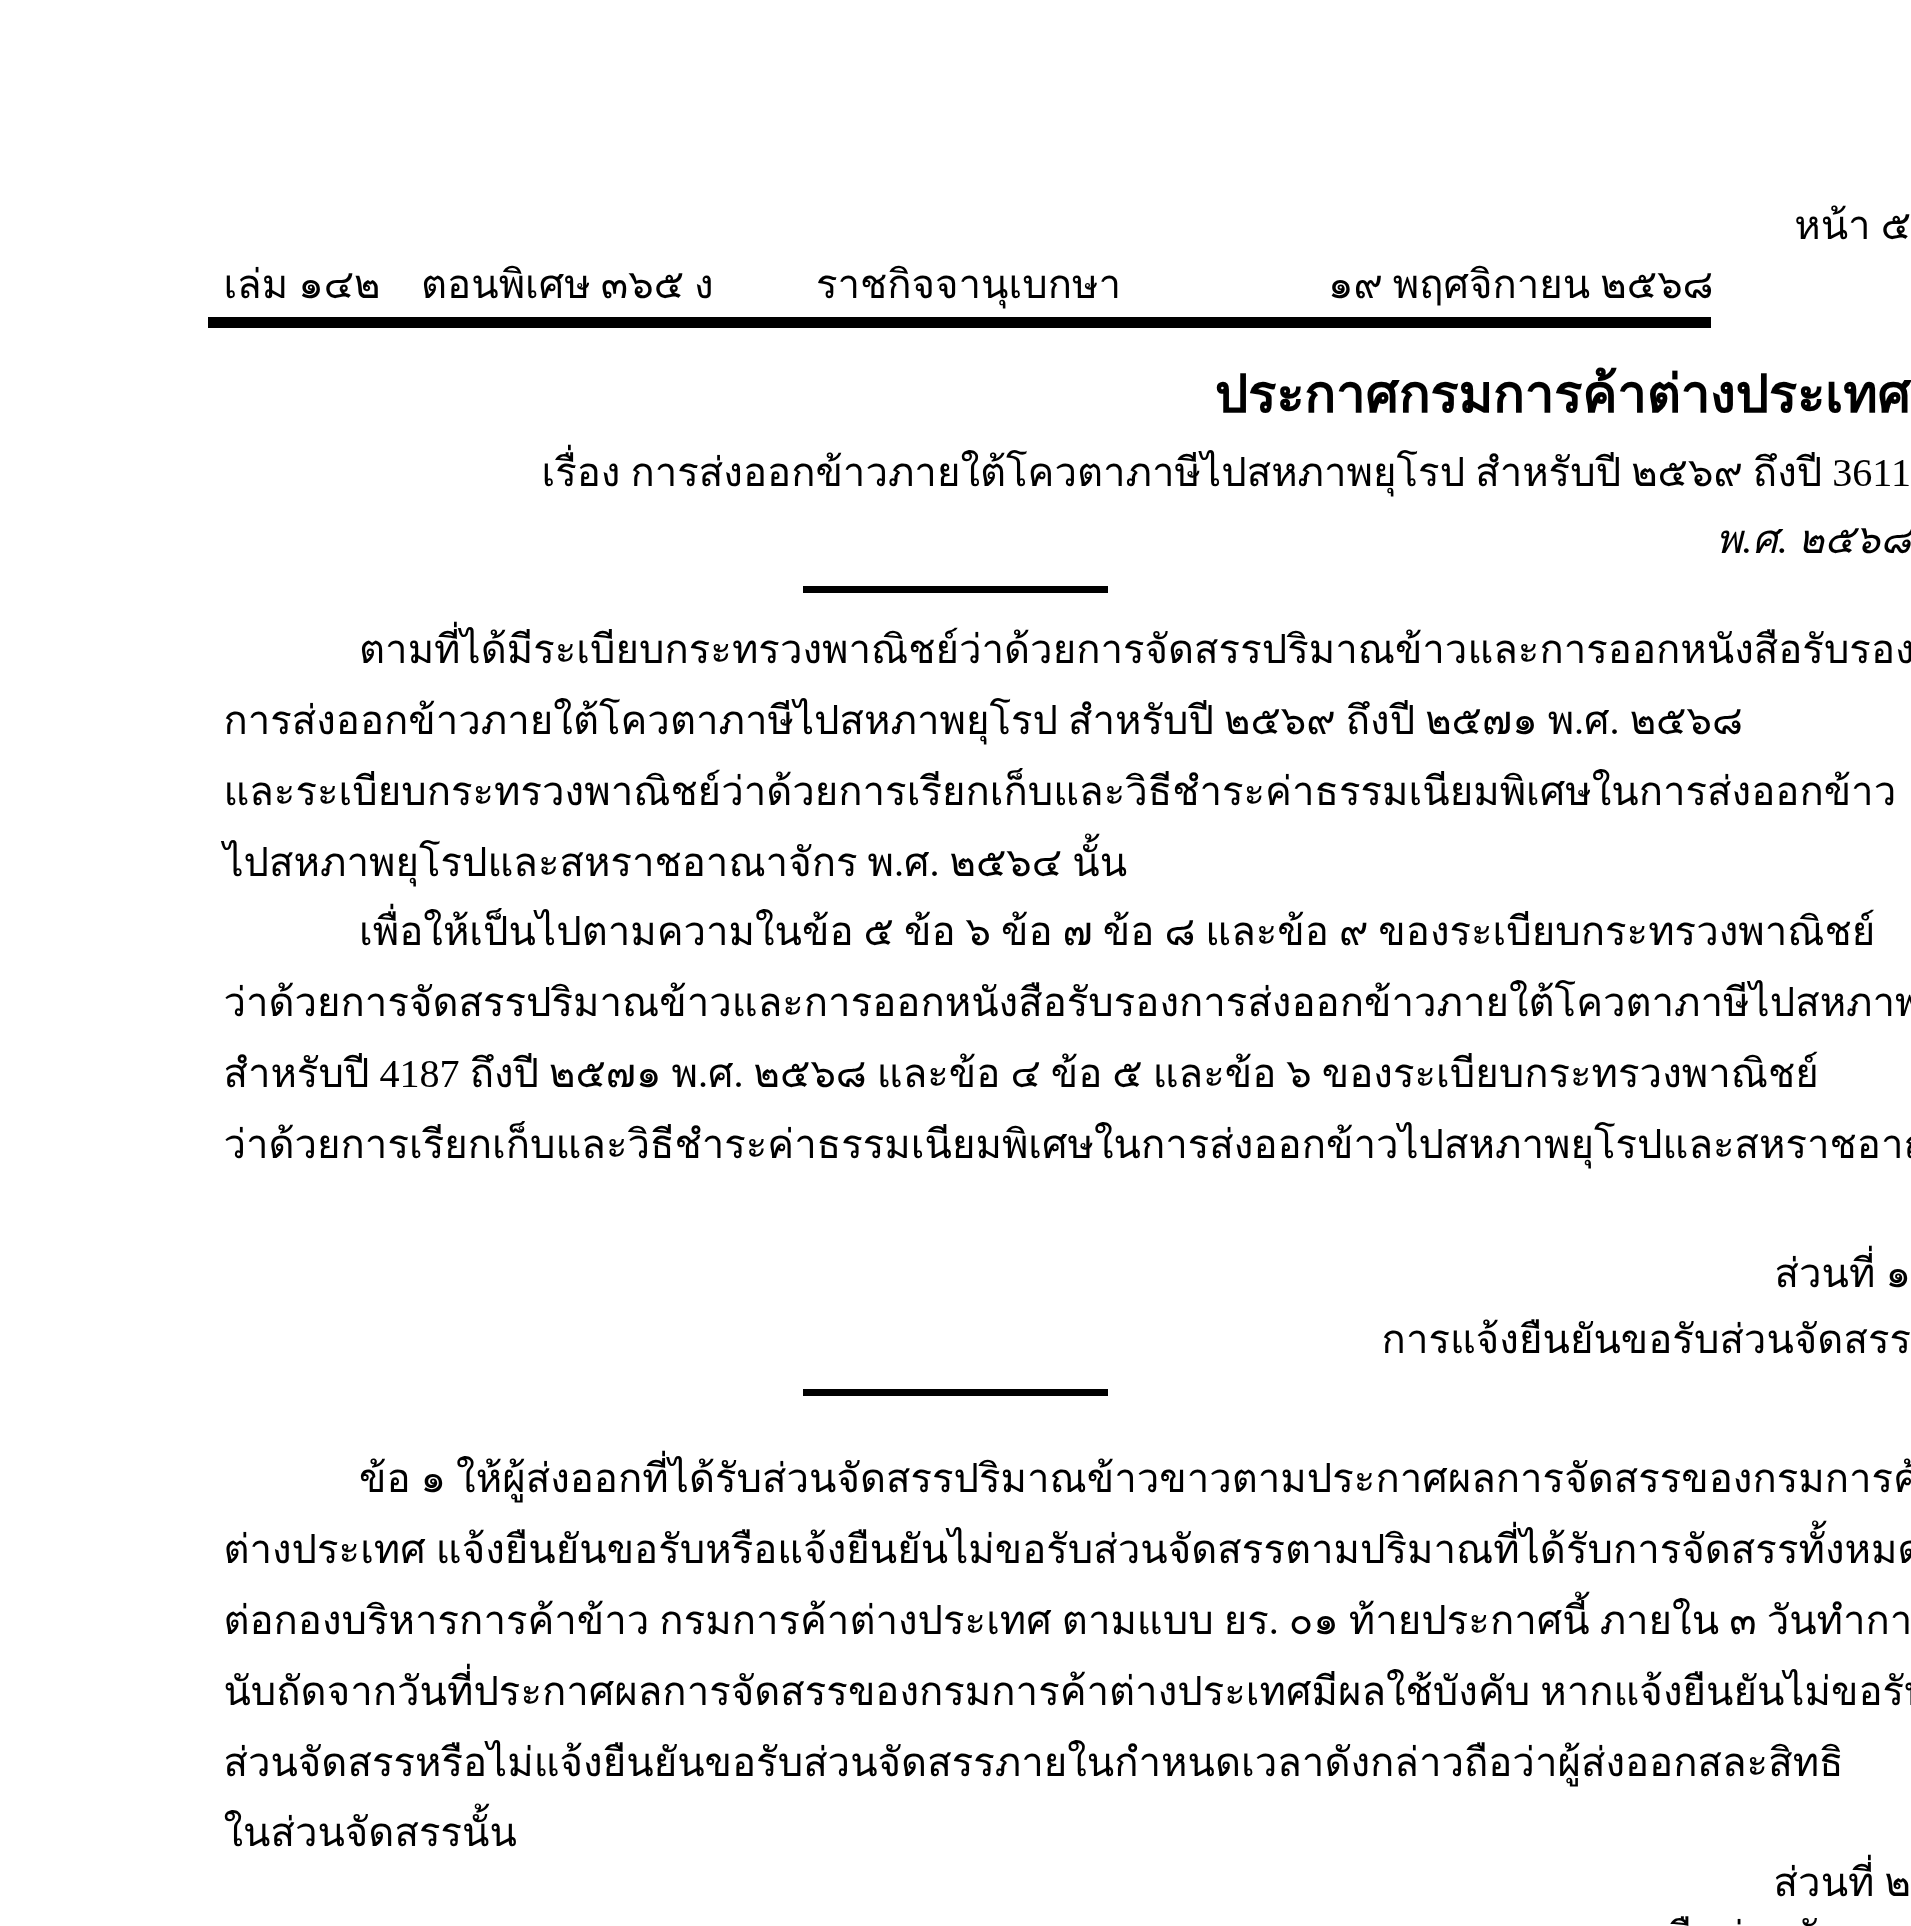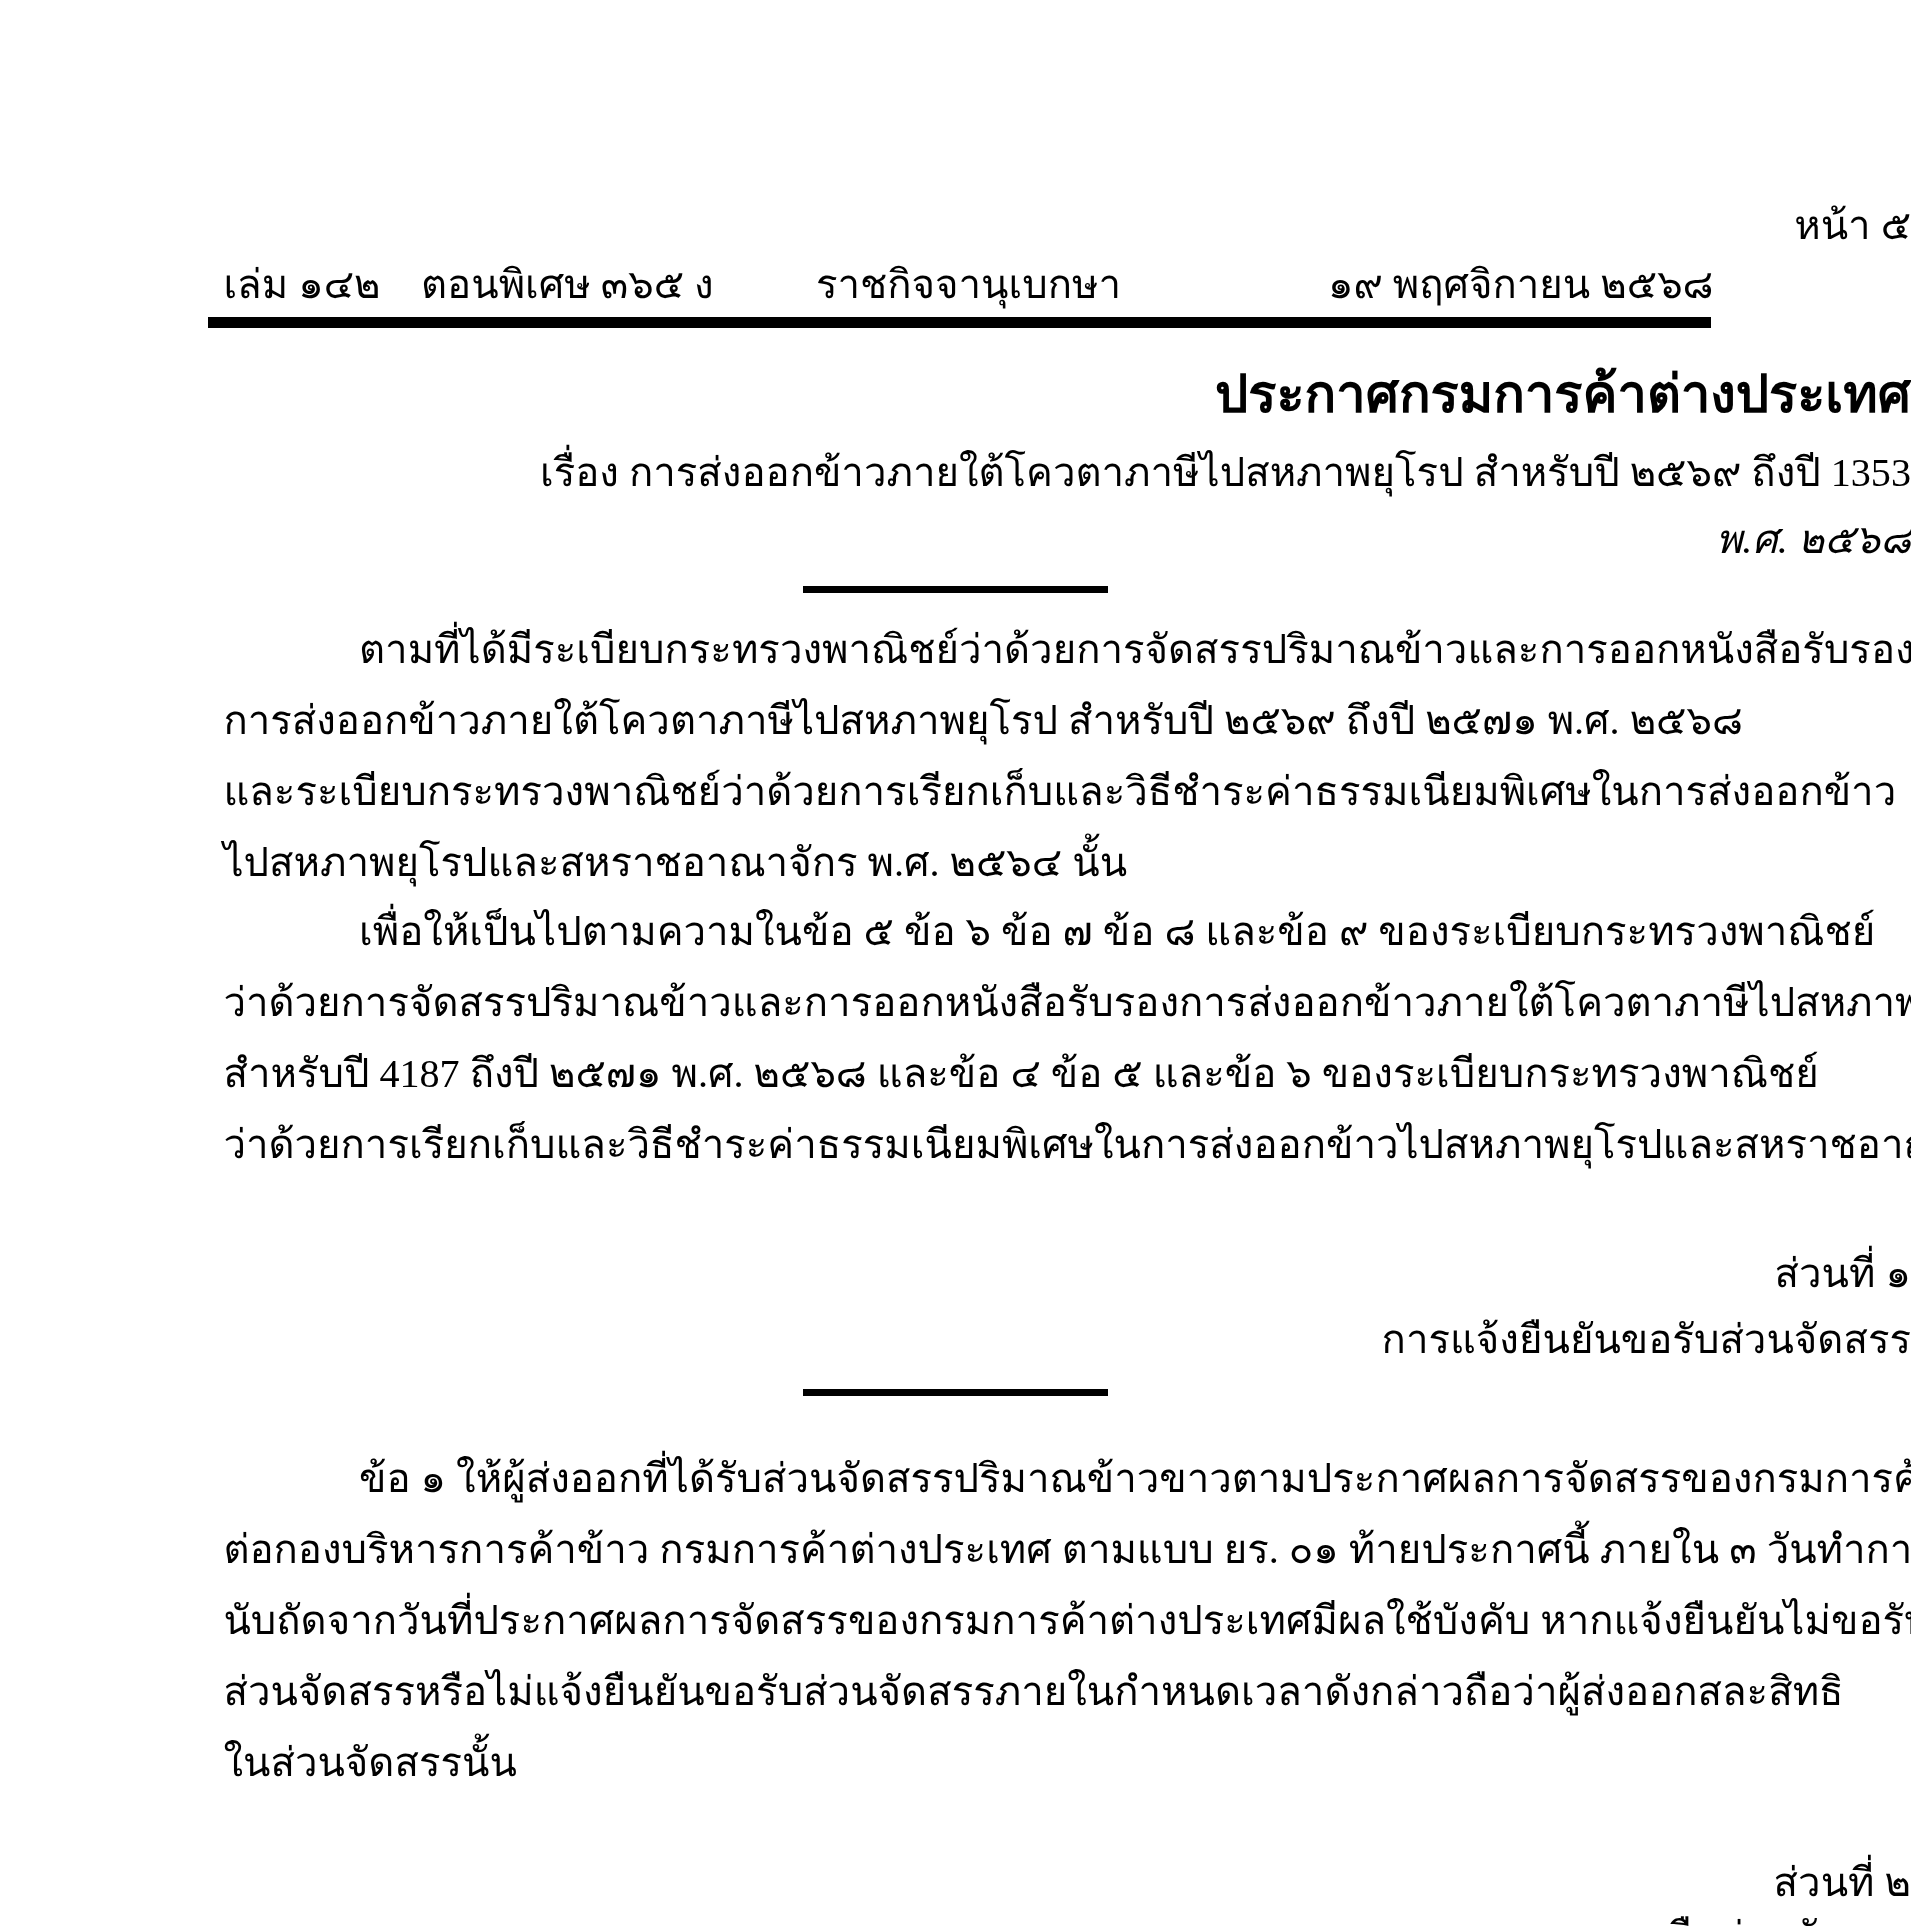--- a/index.html
+++ b/index.html
@@ -88,21 +88,21 @@
       <span>เล่ม ๑๔๒</span>
       <span class="issue-part">ตอนพิเศษ ๓๖๕ ง</span>
     </span>
     <span class="m-center">ราชกิจจานุเบกษา</span>
     <span class="m-right">๑๙ พฤศจิกายน ๒๕๖๘</span>
   </div>
 
   <div class="abs header-rule"></div>
 
   <div class="abs center doc-title">ประกาศกรมการค้าต่างประเทศ</div>
-  <div class="abs center doc-subject">เรื่อง การส่งออกข้าวภายใต้โควตาภาษีไปสหภาพยุโรป สำหรับปี ๒๕๖๙ ถึงปี 1353</div>
+  <div class="abs center doc-subject">เรื่อง การส่งออกข้าวภายใต้โควตาภาษีไปสหภาพยุโรป สำหรับปี ๒๕๖๙ ถึงปี 3611</div>
   <div class="abs center doc-year">พ.ศ. ๒๕๖๘</div>
   <div class="abs short-divider divider-1"></div>
 
   <div class="abs content para-1">
     <div class="line justify indent">ตามที่ได้มีระเบียบกระทรวงพาณิชย์ว่าด้วยการจัดสรรปริมาณข้าวและการออกหนังสือรับรอง</div>
     <div class="line justify">การส่งออกข้าวภายใต้โควตาภาษีไปสหภาพยุโรป สำหรับปี ๒๕๖๙ ถึงปี ๒๕๗๑ พ.ศ. ๒๕๖๘</div>
     <div class="line justify">และระเบียบกระทรวงพาณิชย์ว่าด้วยการเรียกเก็บและวิธีชำระค่าธรรมเนียมพิเศษในการส่งออกข้าว</div>
     <div class="line">ไปสหภาพยุโรปและสหราชอาณาจักร พ.ศ. ๒๕๖๔ นั้น</div>
   </div>
 
@@ -112,20 +112,21 @@
     <div class="line justify">สำหรับปี 4187 ถึงปี ๒๕๗๑ พ.ศ. ๒๕๖๘ และข้อ ๔ ข้อ ๕ และข้อ ๖ ของระเบียบกระทรวงพาณิชย์</div>
     <div class="line justify">ว่าด้วยการเรียกเก็บและวิธีชำระค่าธรรมเนียมพิเศษในการส่งออกข้าวไปสหภาพยุโรปและสหราชอาณาจักร</div>
   </div>
 
   <div class="abs center sec-heading sec1-heading">ส่วนที่ ๑</div>
   <div class="abs center sec-heading sec1-sub">การแจ้งยืนยันขอรับส่วนจัดสรร</div>
   <div class="abs short-divider divider-2"></div>
 
   <div class="abs content clause-1">
     <div class="line justify indent">ข้อ ๑ ให้ผู้ส่งออกที่ได้รับส่วนจัดสรรปริมาณข้าวขาวตามประกาศผลการจัดสรรของกรมการค้า</div>
+    <div class="line justify">ต่างประเทศ แจ้งยืนยันขอรับหรือแจ้งยืนยันไม่ขอรับส่วนจัดสรรตามปริมาณที่ได้รับการจัดสรรทั้งหมด</div>
     <div class="line justify">ต่อกองบริหารการค้าข้าว กรมการค้าต่างประเทศ ตามแบบ ยร. ๐๑ ท้ายประกาศนี้ ภายใน ๓ วันทำการ</div>
     <div class="line justify">นับถัดจากวันที่ประกาศผลการจัดสรรของกรมการค้าต่างประเทศมีผลใช้บังคับ หากแจ้งยืนยันไม่ขอรับ</div>
     <div class="line justify">ส่วนจัดสรรหรือไม่แจ้งยืนยันขอรับส่วนจัดสรรภายในกำหนดเวลาดังกล่าวถือว่าผู้ส่งออกสละสิทธิ</div>
     <div class="line">ในส่วนจัดสรรนั้น</div>
   </div>
 
   <div class="abs center sec-heading sec2-heading">ส่วนที่ ๒</div>
   <div class="abs center sec-heading sec2-sub">การคืนส่วนจัดสรร</div>
 
 </div>

